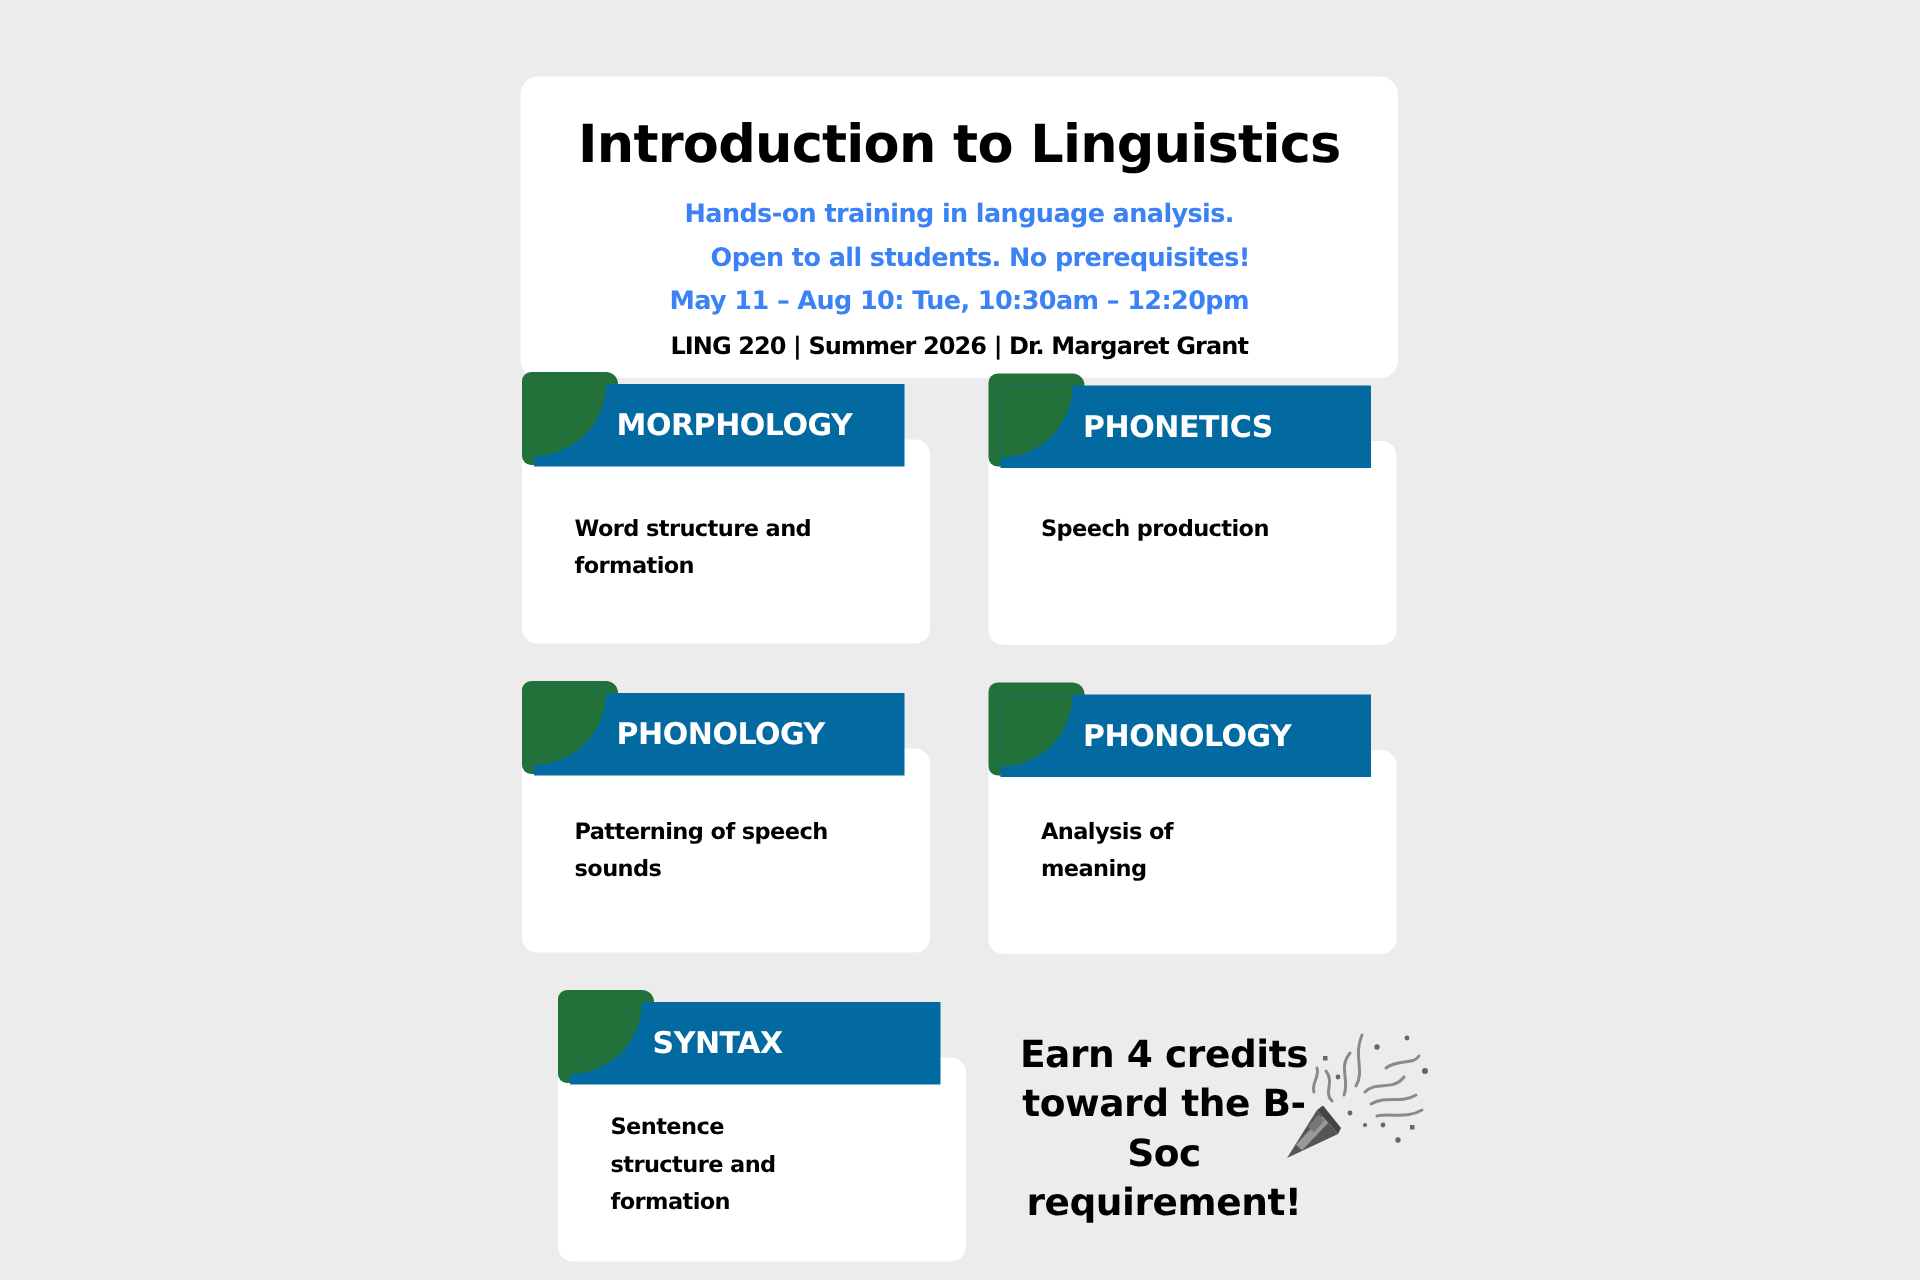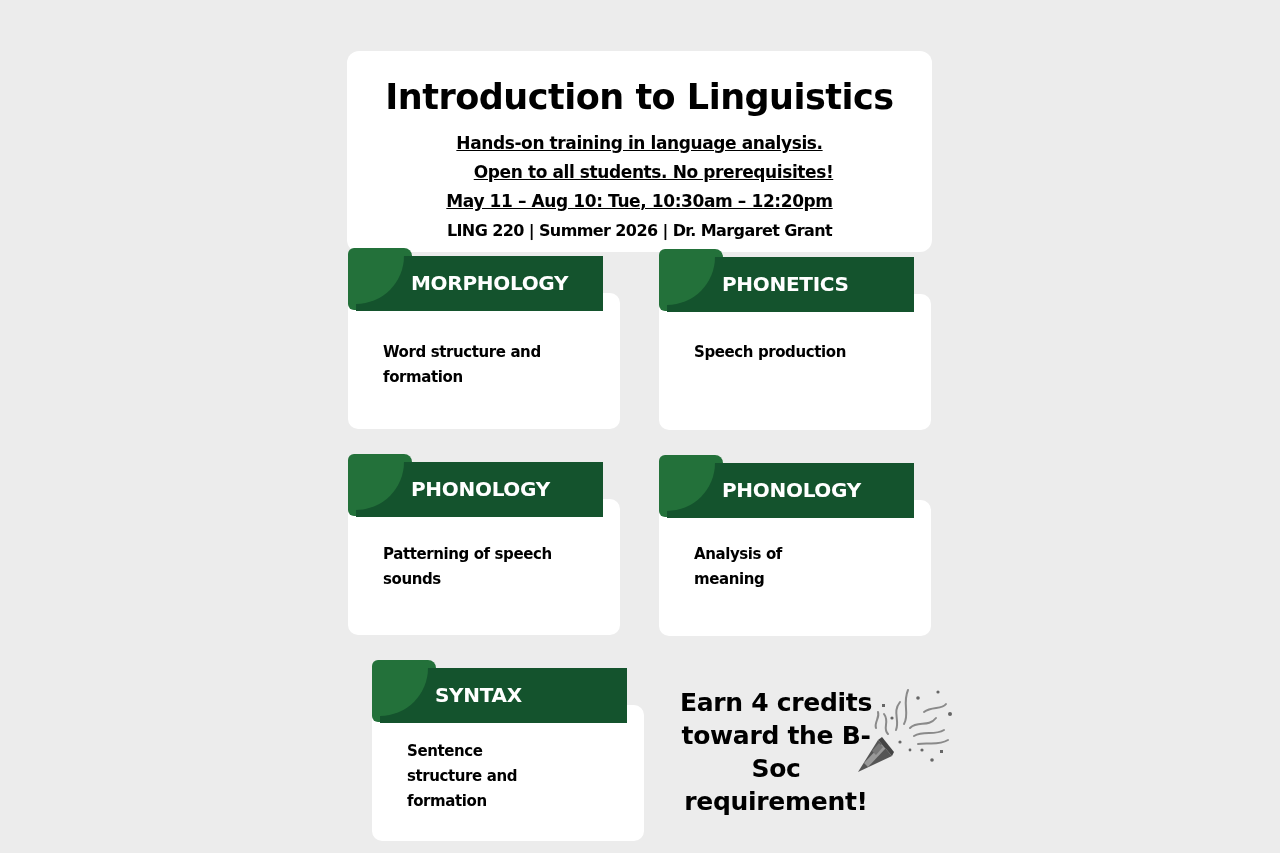--- a/index.html
+++ b/index.html
@@ -20,22 +20,22 @@
       text-align: center;
       margin-top: 41px;
     }
     .title {
       position: absolute; left: 0; right: 0; top: 24px;
       font-size: 35px; font-weight: bold; letter-spacing: -0.5px;
       line-height: 44px;
     }
     .sub {
       position: absolute; left: 0; right: 0;
-      font-size: 17px; font-weight: bold; color: #000000;
-      line-height: 22px; letter-spacing: -0.4px; text-decoration: underline;
+      font-size: 17px; font-weight: bold; color: #3b82f6;
+      line-height: 22px; letter-spacing: -0.4px;
     }
     .sub1 { top: 81px; }
     .sub2 { top: 110px; padding-left: 28px; }
     .sub3 { top: 139px; }
     .meta {
       position: absolute; left: 0; right: 0; top: 167px;
       font-size: 16px; font-weight: bold; line-height: 26px;
       letter-spacing: -0.6px;
     }
     .card {
@@ -52,21 +52,21 @@
       position: absolute;
       left: 0; top: 0;
       width: 64px; height: 62px;
       background: #23713a;
       border-radius: 6px 8px 0 6px;
     }
     .tab-black {
       position: absolute;
       left: 8px; top: 8px;
       width: 247px; height: 55px;
-      background: #14532d;
+      background: #0369a1;
       overflow: hidden;
     }
     .tab-curl {
       position: absolute;
       left: 0; top: 0;
       width: 48px; height: 48px;
       background: #23713a;
       border-bottom-right-radius: 48px;
     }
     .tab-label {

